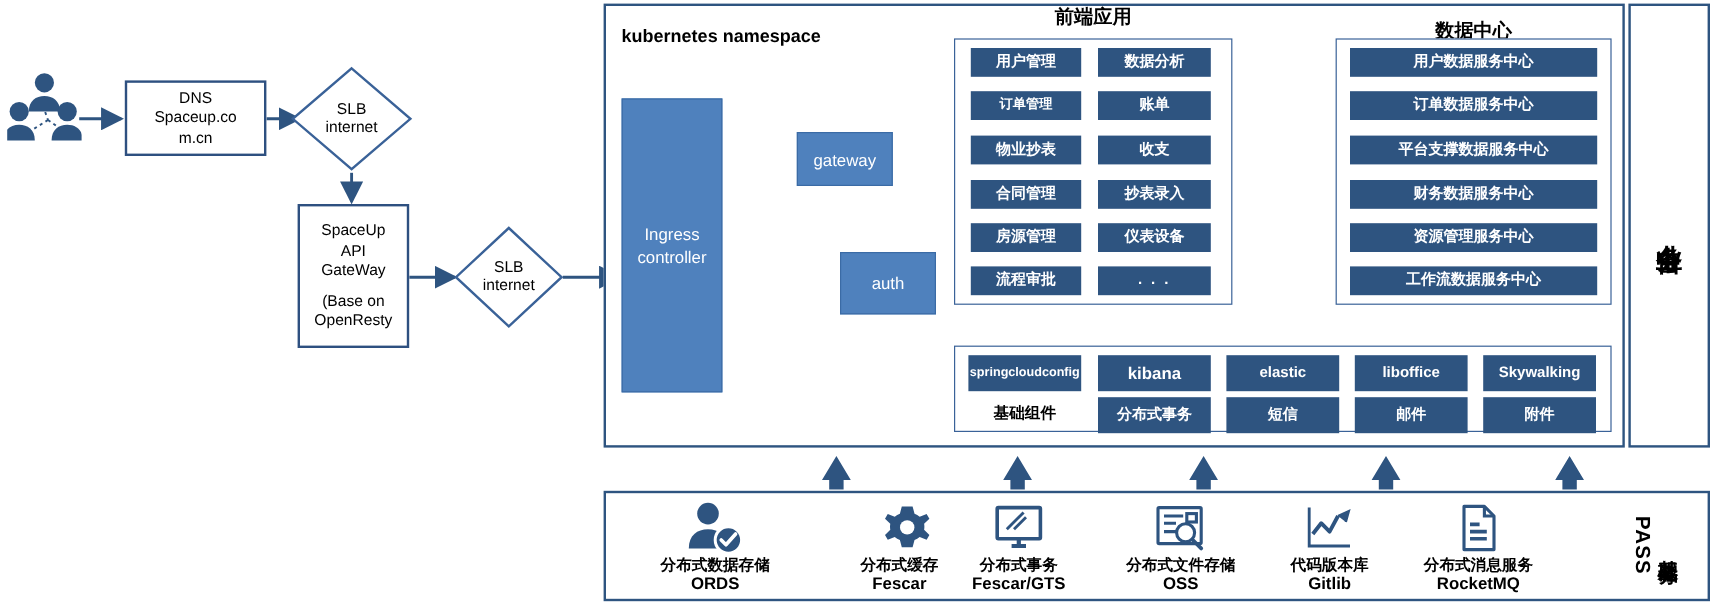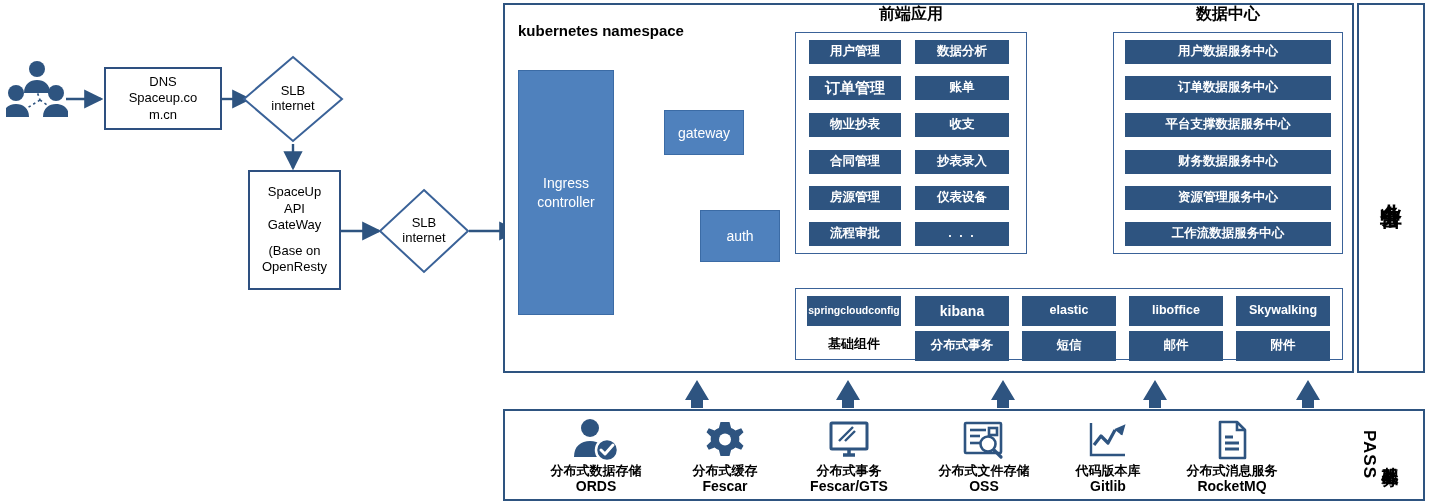--- a/index.html
+++ b/index.html
@@ -126,21 +126,21 @@
     <div class="diamond-label" style="font-size:13px;">
       <div>SLB</div>
       <div>internet</div>
     </div>
   </div>
 
   <div class="abs" style="left:503px;top:3px;width:851px;height:370px;border:2px solid #2e5480;background:#fff;"></div>
 
   <div class="abs grouptitle" style="left:518px;top:22px;width:300px;height:20px;font-size:15px;text-align:left;">kubernetes namespace</div>
 
-  <div class="abs fill-med" style="left:518px;top:70px;width:96px;height:245px;font-size:14px;line-height:1.3;">
+  <div class="abs fill-med" style="left:518px;top:82px;width:84px;height:245px;font-size:14px;line-height:1.3;">
     <div>
       <div>Ingress</div>
       <div>controller</div>
     </div>
   </div>
 
   <div class="abs fill-med" style="left:664px;top:110px;width:80px;height:45px;font-size:14px;">
     <span>gateway</span>
   </div>
 
@@ -148,21 +148,21 @@
     <span>auth</span>
   </div>
 
   <div class="abs grouptitle" style="left:795px;top:4px;width:232px;height:22px;font-size:16px;">前端应用</div>
 
   <div class="abs outline-thin" style="left:795px;top:32px;width:232px;height:222px;"></div>
 
   <div class="abs chip" style="left:809px;top:40px;width:92px;height:24px;font-size:12.5px;">
       <span>用户管理</span>
     </div>
-  <div class="abs chip" style="left:809px;top:76px;width:92px;height:24px;font-size:15px;">
+  <div class="abs chip" style="left:809px;top:76px;width:92px;height:24px;font-size:11px;">
       <span>订单管理</span>
     </div>
   <div class="abs chip" style="left:809px;top:113px;width:92px;height:24px;font-size:12.5px;">
       <span>物业抄表</span>
     </div>
   <div class="abs chip" style="left:809px;top:150px;width:92px;height:24px;font-size:12.5px;">
       <span>合同管理</span>
     </div>
   <div class="abs chip" style="left:809px;top:186px;width:92px;height:24px;font-size:12.5px;">
       <span>房源管理</span>
@@ -183,21 +183,21 @@
   <div class="abs chip" style="left:915px;top:150px;width:94px;height:24px;font-size:12.5px;">
       <span>抄表录入</span>
     </div>
   <div class="abs chip" style="left:915px;top:186px;width:94px;height:24px;font-size:12.5px;">
       <span>仪表设备</span>
     </div>
   <div class="abs chip" style="left:915px;top:222px;width:94px;height:24px;font-size:12.5px;letter-spacing:2px;">
       <span>. . .</span>
     </div>
 
-  <div class="abs grouptitle" style="left:1113px;top:4px;width:230px;height:22px;font-size:16px;">数据中心</div>
+  <div class="abs grouptitle" style="left:1113px;top:16px;width:230px;height:22px;font-size:16px;">数据中心</div>
 
   <div class="abs outline-thin" style="left:1113px;top:32px;width:230px;height:222px;"></div>
 
   <div class="abs chip" style="left:1125px;top:40px;width:206px;height:24px;font-size:12.5px;">
       <span>用户数据服务中心</span>
     </div>
   <div class="abs chip" style="left:1125px;top:76px;width:206px;height:24px;font-size:12.5px;">
       <span>订单数据服务中心</span>
     </div>
   <div class="abs chip" style="left:1125px;top:113px;width:206px;height:24px;font-size:12.5px;">
@@ -262,21 +262,21 @@
         <circle cx="37" cy="33" r="11" fill="none" stroke="#ffffff" stroke-width="2.5"></circle>
         <path d="M31 33 l4 4 l8 -9" fill="none" stroke="#ffffff" stroke-width="3" stroke-linecap="round" stroke-linejoin="round"></path>
       </g>
     </svg>
     <div class="lbl" style="font-size:13px;">
       <div>分布式数据存储</div>
       <div style="font-size:14px;">ORDS</div>
     </div>
   </div>
 
-  <div class="abs pass-item" style="left:668px;top:415px;width:114px;height:80px;">
+  <div class="abs pass-item" style="left:668px;top:415px;width:114px;height:80px;align-items:flex-end;">
     <svg class="pass-icon" viewBox="0 0 52 46">
       <g fill="#2e5480">
         <path d="M26 5 l4.5 0 1.6 6.1 a14 14 0 0 1 4.3 2.5 l5.8-2.3 2.3 3.9 -4.4 4.3 a14 14 0 0 1 0 5 l4.4 4.3 -2.3 3.9 -5.8-2.3 a14 14 0 0 1 -4.3 2.5 l-1.6 6.1 -4.5 0 -4.5 0 -1.6-6.1 a14 14 0 0 1 -4.3-2.5 l-5.8 2.3 -2.3-3.9 4.4-4.3 a14 14 0 0 1 0-5 l-4.4-4.3 2.3-3.9 5.8 2.3 a14 14 0 0 1 4.3-2.5 l1.6-6.1 z"></path>
         <circle cx="26" cy="22.5" r="6" fill="#ffffff"></circle>
       </g>
     </svg>
     <div class="lbl" style="font-size:13px;">
       <div>分布式缓存</div>
       <div style="font-size:14px;">Fescar</div>
     </div>

